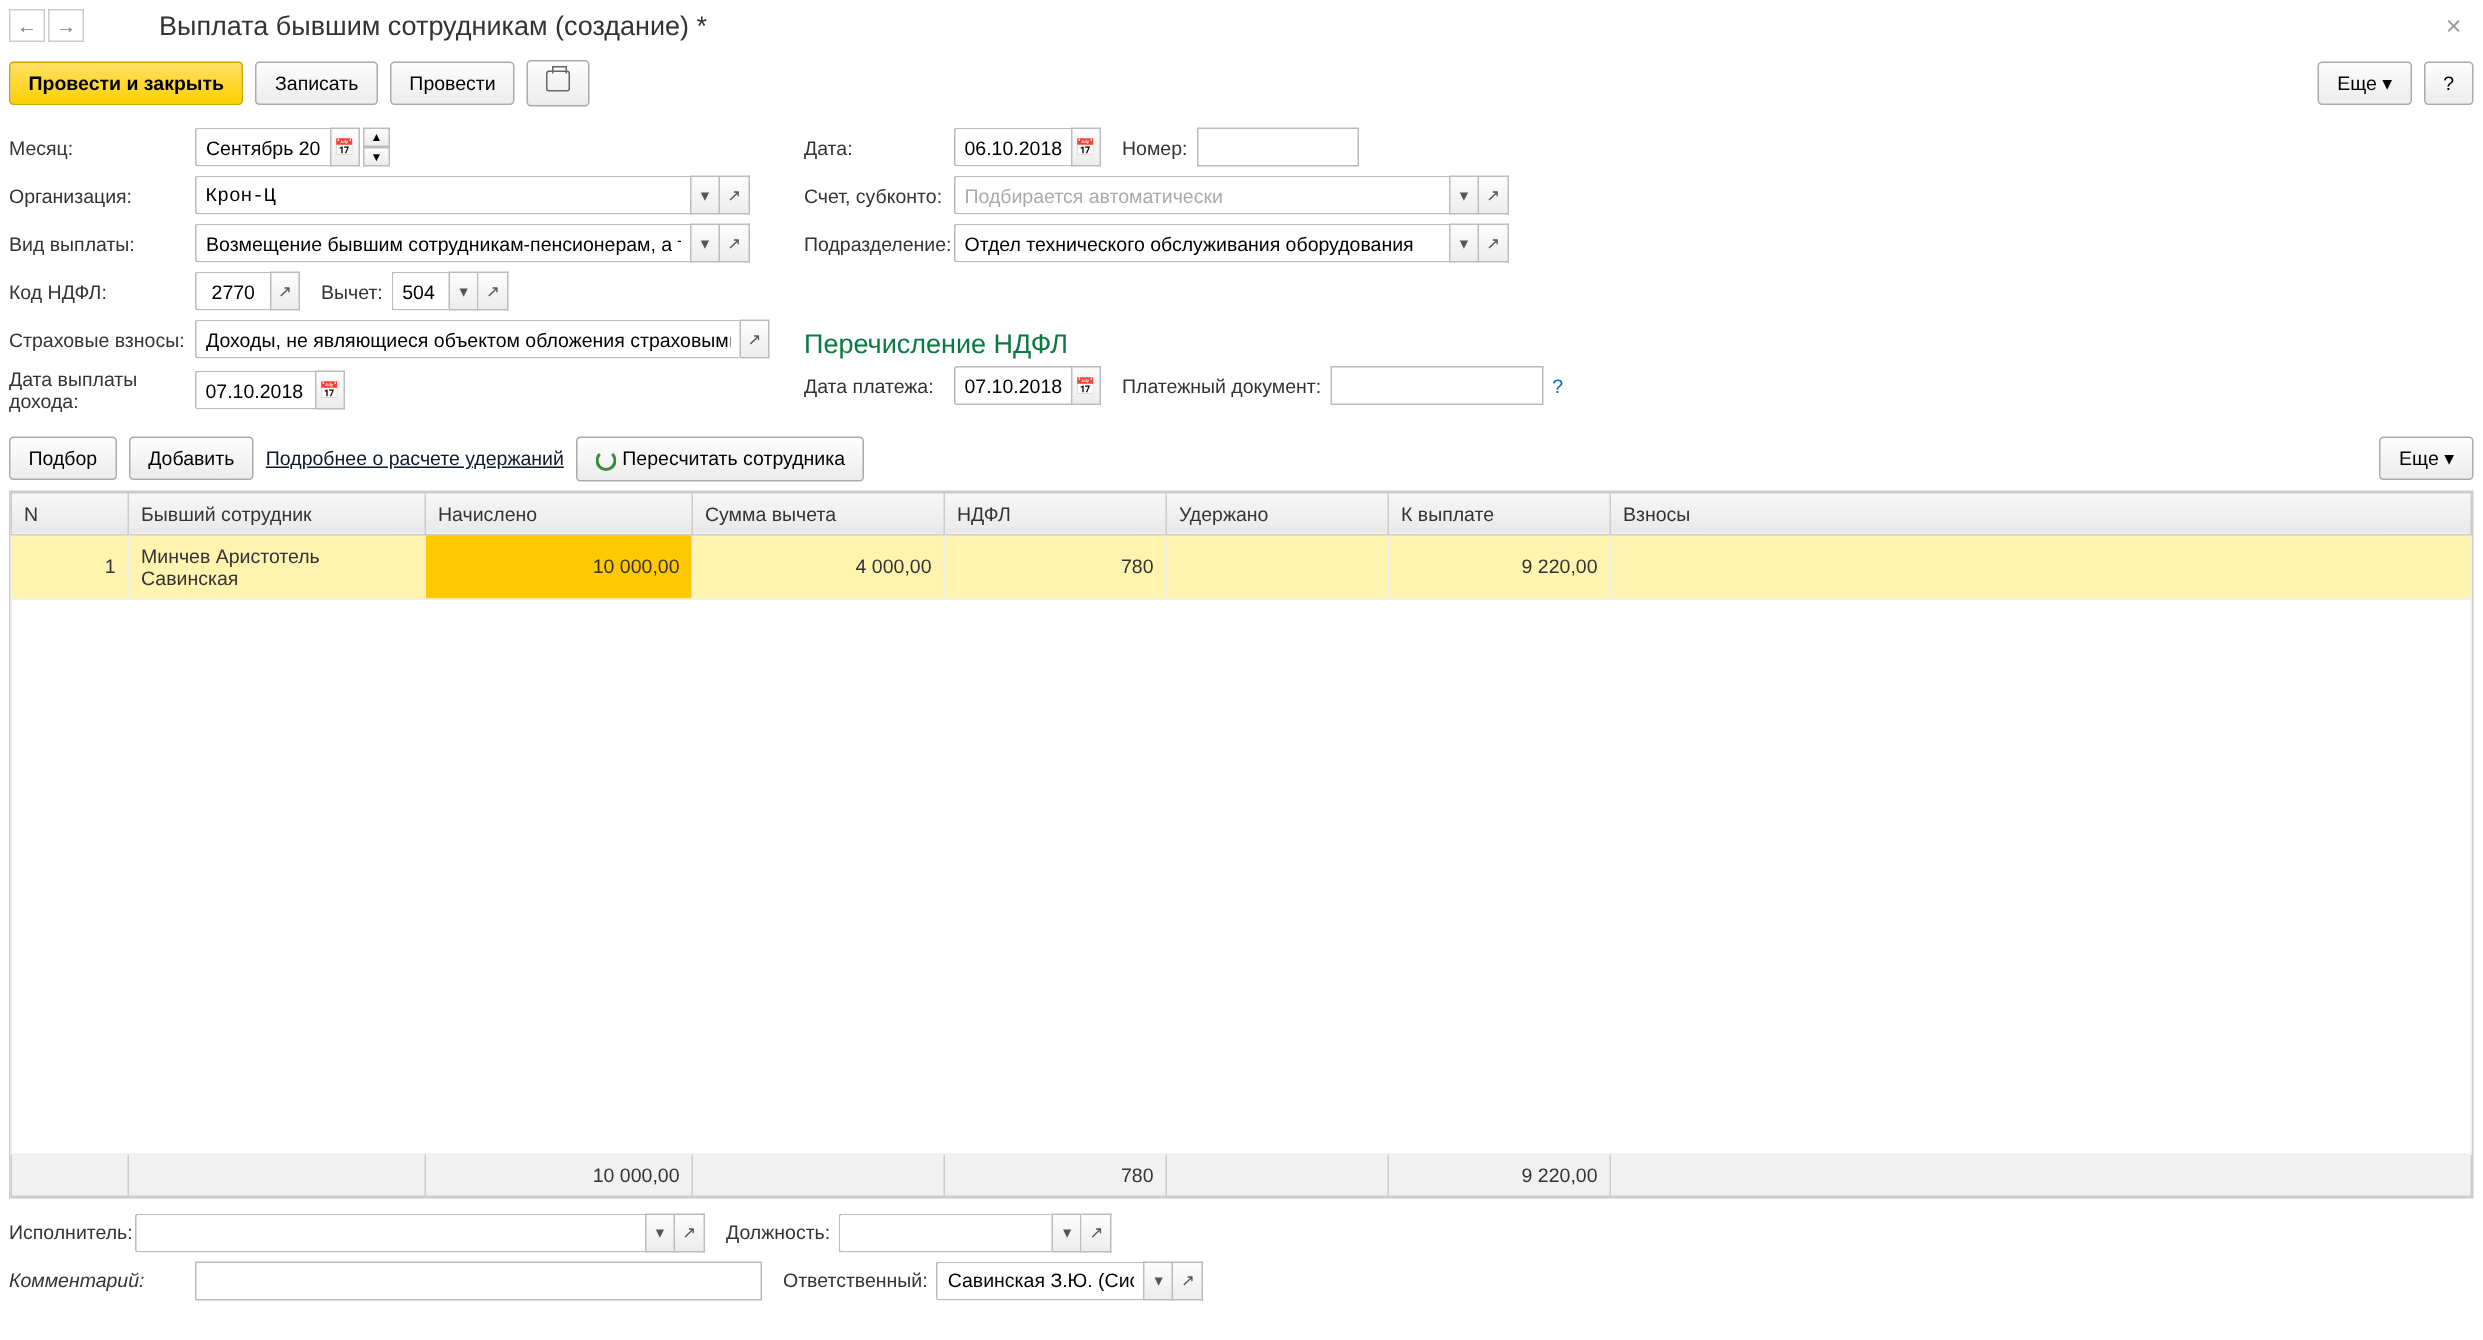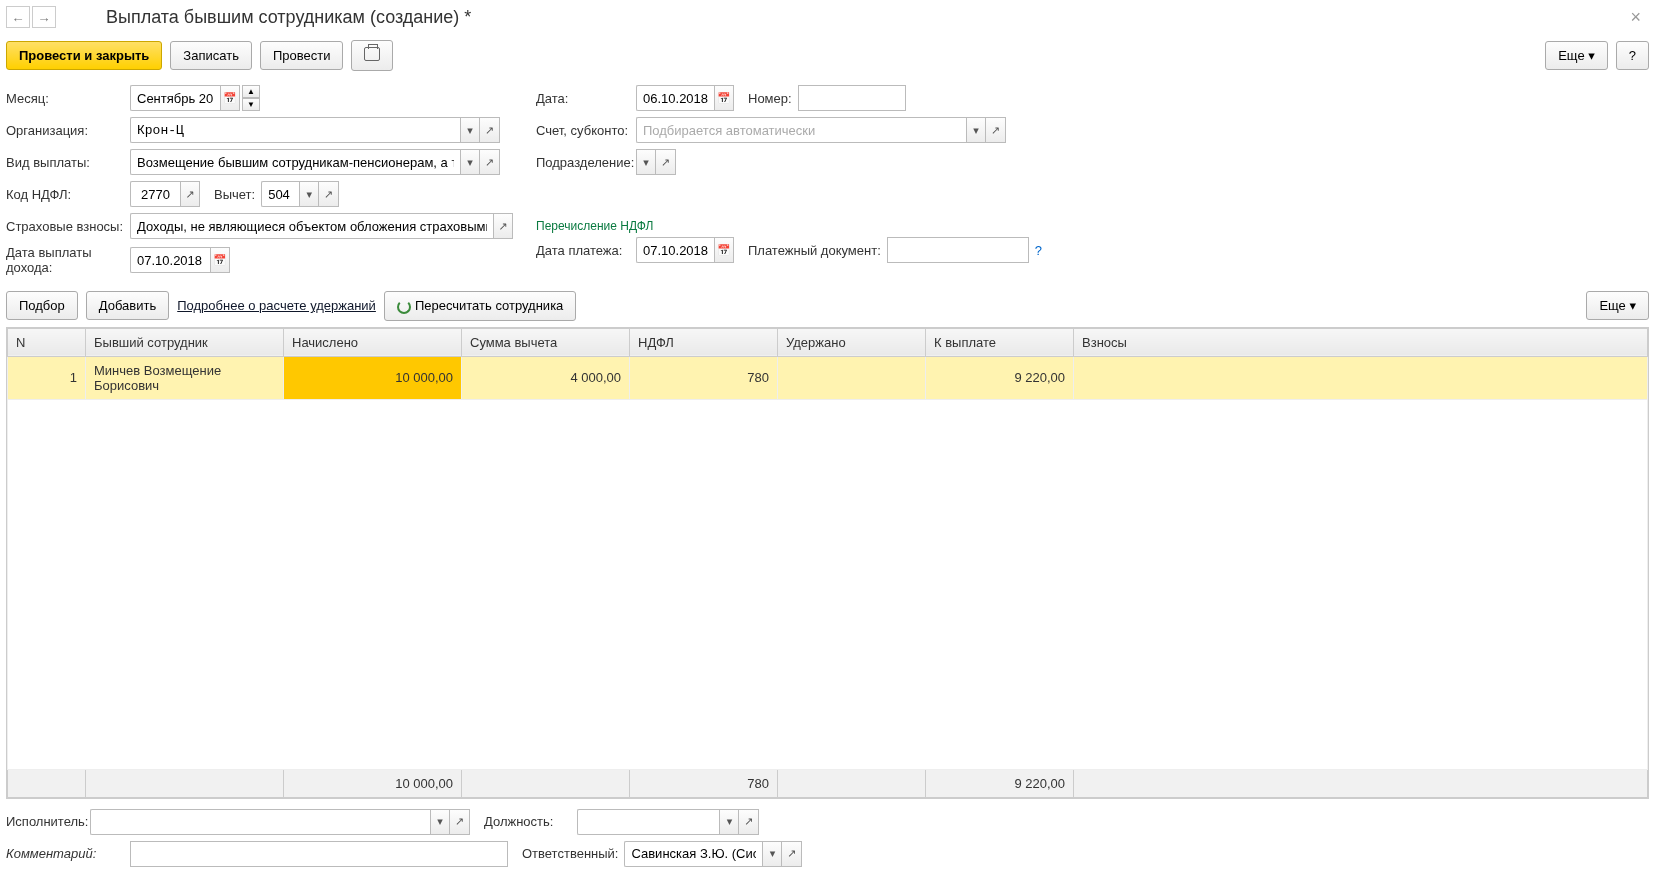--- a/index.html
+++ b/index.html
@@ -33,21 +33,21 @@
 .w-num { width: 108px; }
 .w-acct { width: 330px; }
 .w-dept { width: 330px; }
 .w-paydoc { width: 142px; }
 .w-exec { width: 340px; }
 .w-pos { width: 142px; }
 .w-comment { width: 378px; }
 .w-resp { width: 138px; }
 .spin { display:flex; flex-direction:column; }
 .spin-btn { width: 18px; height:13px; border:1px solid #bbb; background:linear-gradient(#fdfdfd,#ececec); font-size:8px; display:flex; align-items:center; justify-content:center; cursor:pointer; }
-.section-link { color:#0a7a40; margin-bottom:4px; display:block; font-size:12px;margin-top:44px; }
+.section-link { color:#0a7a40; margin-bottom:4px; display:block; font-size:18px;margin-top:44px; }
 .help-q { color:#0066cc; margin-left:6px; cursor:pointer; }
 .link { color:#0f172a; text-decoration:underline; cursor:pointer; }
 .table-toolbar { display:flex; align-items:center; gap:8px; margin: 8px 0 6px; }
 .refresh-icon { display:inline-block; width:14px; height:14px; border:2px solid #3a8a3a; border-radius:50%; border-top-color:transparent; margin-right:4px; vertical-align:middle; }
 .grid-wrap { border:1px solid #ccc; }
 .grid { width:100%; border-collapse:collapse; table-layout:fixed; }
 .grid th { background:linear-gradient(#f7f7f7,#e9e9e9); border:1px solid #ccc; padding:6px 8px; font-weight:normal; text-align:left; font-size:13px; }
 .grid td { border:1px solid #eee; padding:6px 8px; }
 .grid tbody tr.active { background:#fff3b0; }
 .grid tbody tr.active td.hl { background:#ffc800; }
@@ -161,20 +161,21 @@
       <div class="field-label2">Счет, субконто:</div>
       <div class="inp-combo">
         <input class="inp w-acct" placeholder="Подбирается автоматически" style="">
         <button class="inp-btn">▾</button>
         <button class="inp-btn">↗</button>
       </div>
     </div>
     <div class="field-row">
       <div class="field-label2">Подразделение:</div>
       <div class="inp-combo">
+        <input class="inp w-dept" value="Отдел технического обслуживания оборудования" style="">
         <button class="inp-btn">▾</button>
         <button class="inp-btn">↗</button>
       </div>
     </div>
     <div class="section-link">Перечисление НДФЛ</div>
     <div class="field-row">
       <div class="field-label2">Дата платежа:</div>
       <div class="inp-combo">
         <input class="inp w-date2" value="07.10.2018" style="">
         <button class="inp-btn">📅</button>
@@ -216,21 +217,21 @@
       <th>Сумма вычета</th>
       <th>НДФЛ</th>
       <th>Удержано</th>
       <th>К выплате</th>
       <th>Взносы</th>
     </tr>
   </thead>
   <tbody>
     <tr class="active">
       <td class="num">1</td>
-      <td>Минчев Возмещение Борисович</td>
+      <td>Минчев Аристотель Савинская</td>
       <td class="num hl">10 000,00</td>
       <td class="num">4 000,00</td>
       <td class="num">780</td>
       <td class="num"></td>
       <td class="num">9 220,00</td>
       <td class="num"></td>
     </tr>
     <tr>
           <td colspan="8" class="grid-body-space"></td>
         </tr>
@@ -252,21 +253,21 @@
 
 <div class="bottom-fields">
   <div class="field-row">
     <div style="width:84px;">Исполнитель:</div>
     <div class="inp-combo">
       <input class="inp w-exec" value="" style="">
       <button class="inp-btn">▾</button>
       <button class="inp-btn">↗</button>
     </div>
     <div style="width:14px;"></div>
-    <div style="margin-right:24px;">Должность:</div>
+    <div style="margin-right:6px;">Должность:</div>
     <div class="inp-combo">
       <input class="inp w-pos" value="" style="">
       <button class="inp-btn">▾</button>
       <button class="inp-btn">↗</button>
     </div>
   </div>
   <div class="field-row">
     <div style="width:124px;font-style:italic;">Комментарий:</div>
     <input class="inp w-comment" value="" style="">
     <div style="width:14px;"></div>

